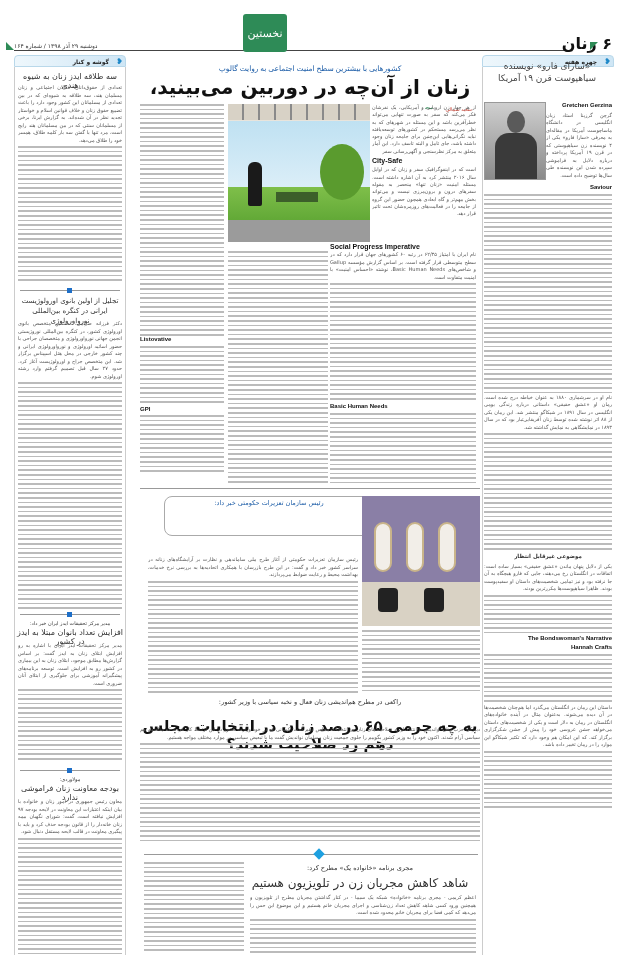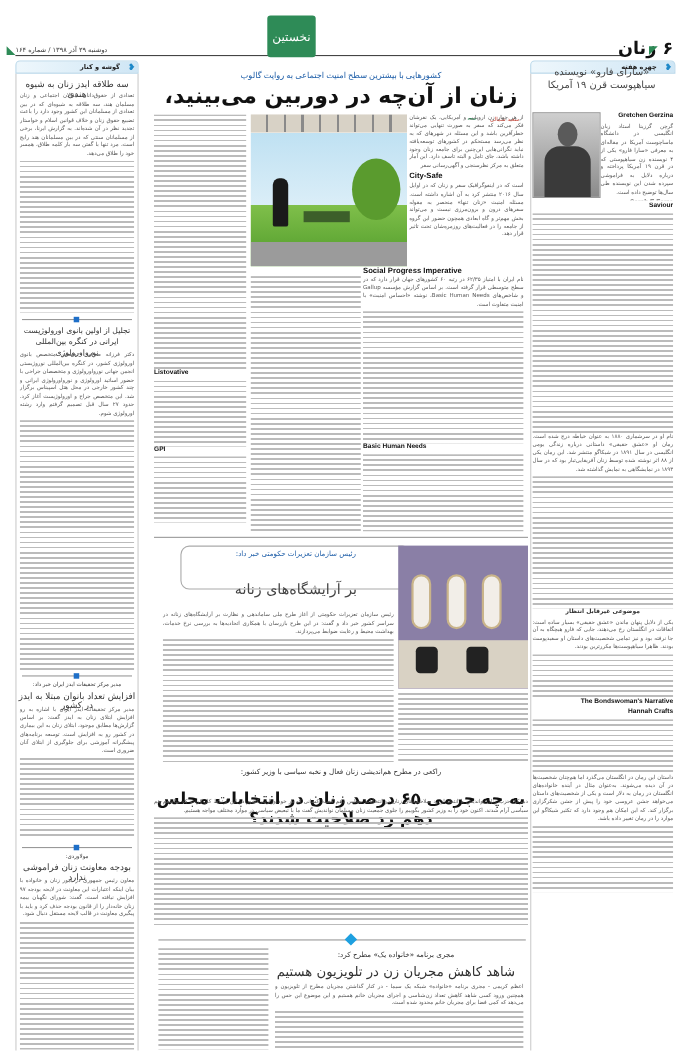--- a/index.html
+++ b/index.html
@@ -83,21 +83,20 @@
   <div class="text-lines" style="height:232px;"></div>
   <p class="en" style="font-size:6px;direction:ltr;">Listovative</p>
   <div class="text-lines" style="height:60px;"></div>
   <p class="en" style="font-size:6px;direction:ltr;">GPI</p>
   <div class="text-lines" style="height:60px;"></div>
 </div>
 <div class="divline" style="left:140px;width:340px;top:488px;"></div>
 
 <div class="sidebox" style="left:148px;top:496px;width:210px;height:40px;margin-left:16px;">
   <div class="kicker" style="left:0;top:2px;width:100%;font-size:6.5px;">رئیس سازمان تعزیرات حکومتی خبر داد:</div>
-  <div class="subhead" style="left:0;top:32px;width:100%;font-size:13px;color:#444;">بر آرایشگاه‌های زنانه</div>
 </div>
 <div class="photo" style="left:362px;top:496px;width:118px;height:130px;background:#8a7fa6;">
   <div style="position:absolute;left:12px;top:26px;width:18px;height:50px;border-radius:9px;background:#f2eee8;border:2px solid #c9b48a;"></div>
   <div style="position:absolute;left:44px;top:26px;width:18px;height:50px;border-radius:9px;background:#f2eee8;border:2px solid #c9b48a;"></div>
   <div style="position:absolute;left:76px;top:26px;width:18px;height:50px;border-radius:9px;background:#f2eee8;border:2px solid #c9b48a;"></div>
   <div style="position:absolute;left:0;bottom:0;width:100%;height:44px;background:#d9d2c4;"></div>
   <div style="position:absolute;left:16px;bottom:14px;width:20px;height:24px;background:#222;border-radius:4px;"></div>
   <div style="position:absolute;left:62px;bottom:14px;width:20px;height:24px;background:#222;border-radius:4px;"></div>
 </div>
 <div class="col" style="left:148px;top:556px;width:210px;height:138px;">

